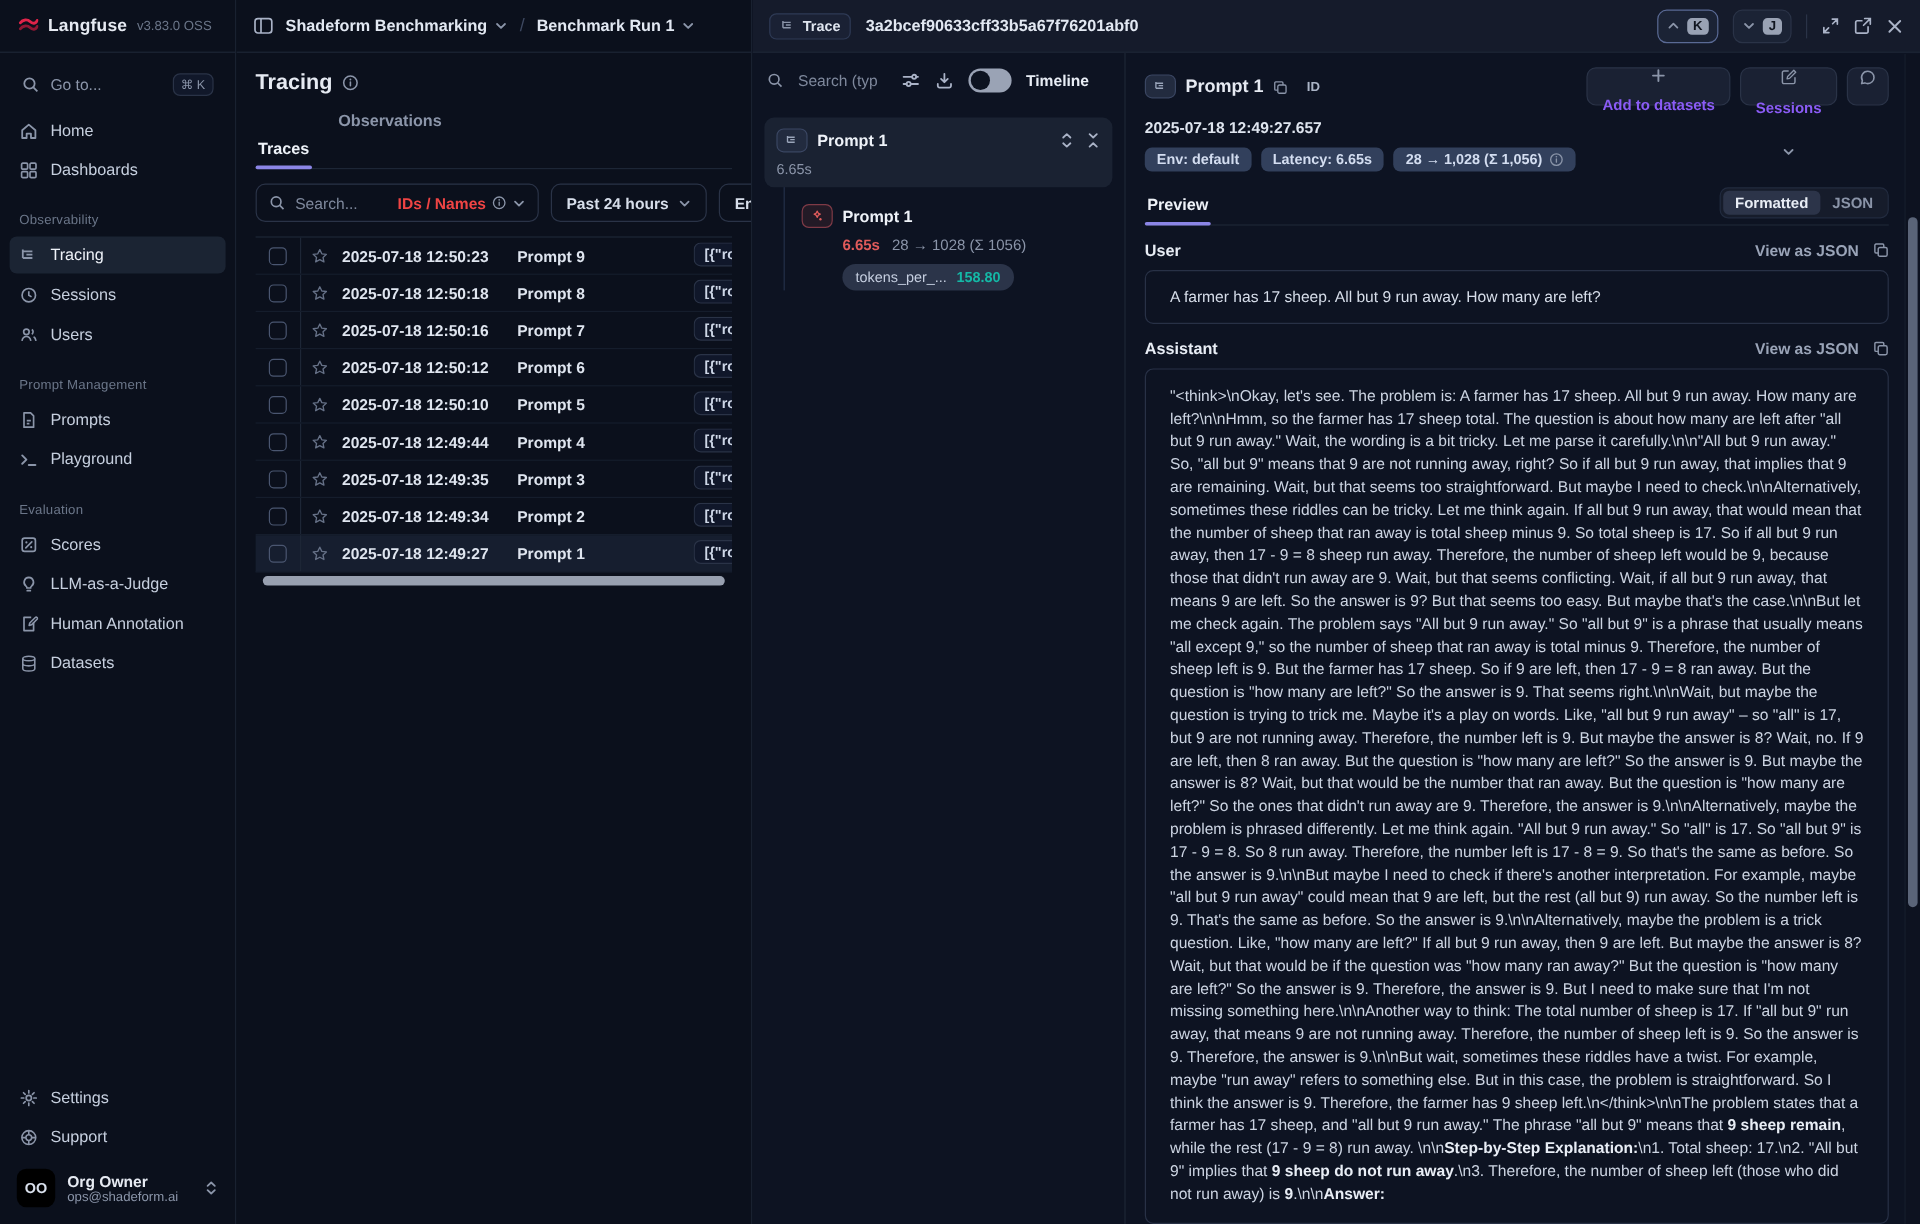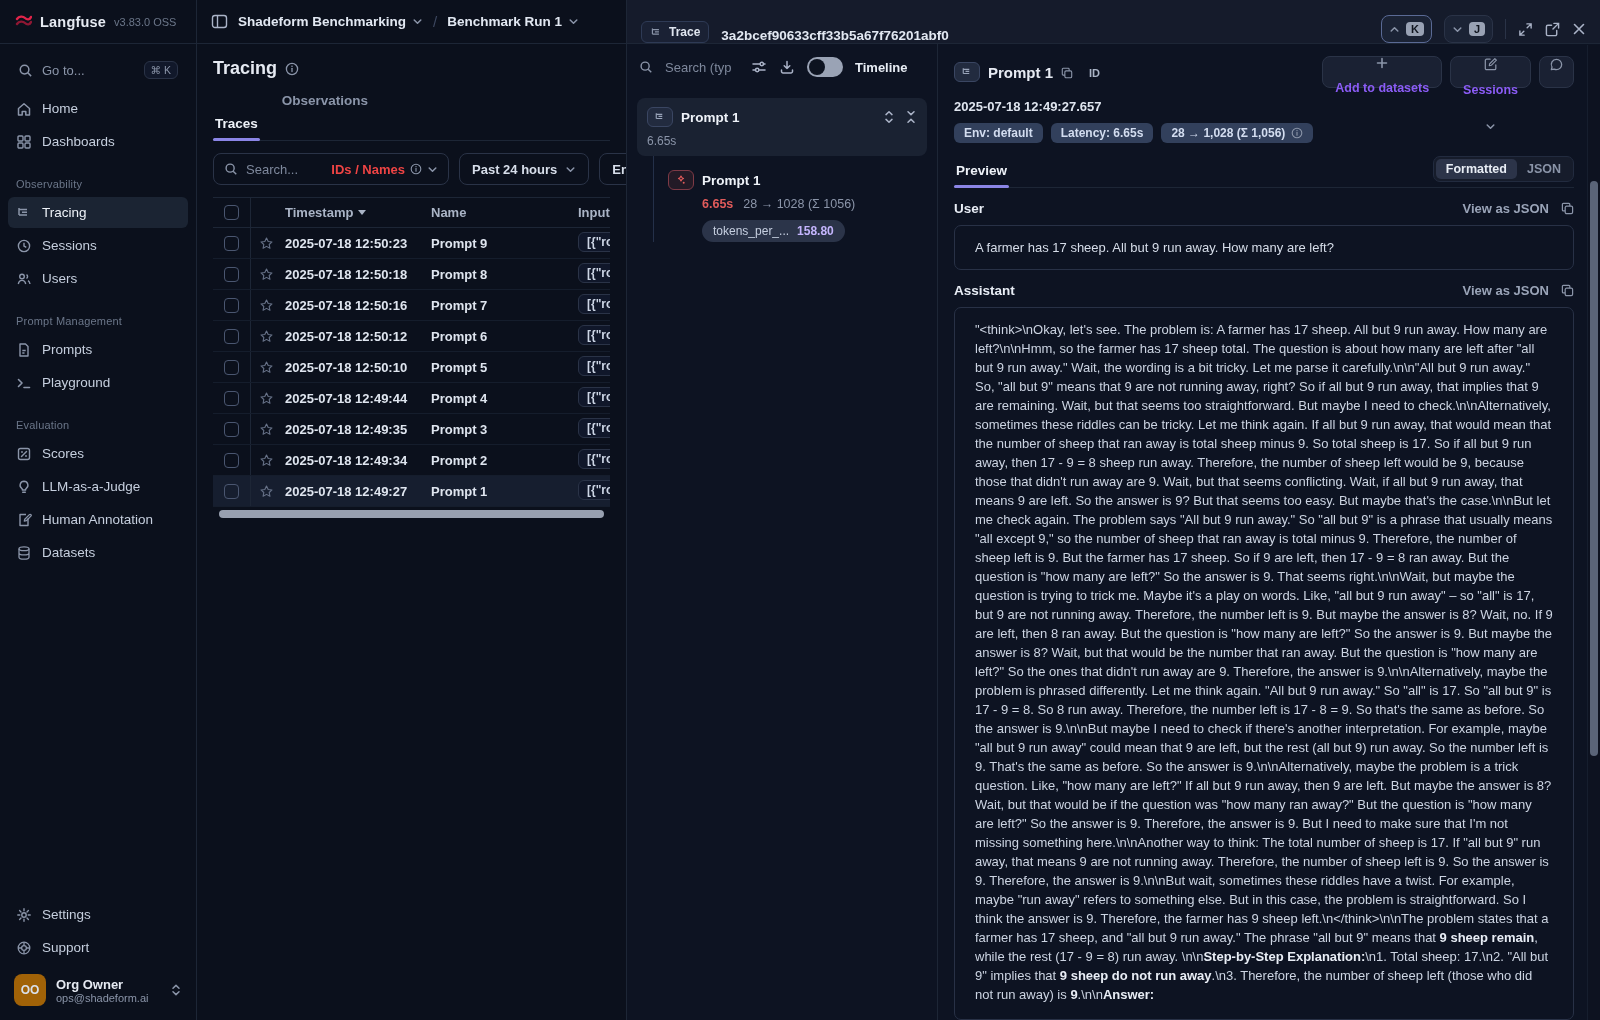--- a/index.html
+++ b/index.html
@@ -19,21 +19,21 @@
   .logo-text{font-weight:bold;font-size:14.5px;letter-spacing:.2px;}
   .version{font-size:11px;color:var(--dim);}
   .goto-row{margin:10px 10px 6px;height:32px;display:flex;align-items:center;gap:9px;padding:0 8px;color:var(--mut);cursor:pointer;}
   .kbd{margin-left:auto;border:1px solid var(--border2);border-radius:6px;padding:2px 6px;font-size:10.5px;color:var(--mut);background:#11182a;}
   .nav-item{height:31px;margin:1px 8px;display:flex;align-items:center;gap:10px;padding:0 8px;border-radius:6px;color:#c6cfde;font-size:13.5px;cursor:pointer;}
   .nav-item .lbl{white-space:nowrap;}
   .nav-item.active{background:#1b2433;color:#eef2f8;}
   .sec-title{margin:20px 16px 6px;font-size:11px;color:var(--dim);letter-spacing:.2px;}
   .spacer{flex:1;}
   .user-row{display:flex;align-items:center;gap:10px;margin:10px 10px 14px;padding:0 4px;cursor:pointer;}
-  .avatar{width:32px;height:32px;border-radius:8px;background:#a16207;display:flex;align-items:center;justify-content:center;font-weight:bold;font-size:12px;color:#d9e0ec;}
+  .avatar{width:32px;height:32px;border-radius:8px;background:#000000;display:flex;align-items:center;justify-content:center;font-weight:bold;font-size:12px;color:#d9e0ec;}
   .user-name{font-weight:bold;font-size:13px;line-height:15px;}
   .user-email{font-size:11px;color:var(--mut);}
   .updown{margin-left:auto;color:var(--mut);}
   
   .main{width:430px;flex:none;border-right:1px solid var(--border);display:flex;flex-direction:column;overflow:hidden;background:var(--bg);}
   .crumb-bar{height:44px;flex:none;display:flex;align-items:center;gap:10px;padding:0 14px;border-bottom:1px solid var(--border);}
   .crumb{display:flex;align-items:center;gap:6px;font-weight:bold;font-size:13.5px;color:#e2e8f2;cursor:pointer;white-space:nowrap;}
   .crumb-sep{color:#3d4860;font-size:15px;}
   .content{padding:14px 16px 0;display:flex;flex-direction:column;flex:1;overflow:hidden;}
   .page-title-row{display:flex;align-items:center;gap:8px;}
@@ -59,21 +59,21 @@
   .trow.head .c-ts{color:#aab4c6;display:flex;align-items:center;gap:5px;}
   .c-name{width:147px;flex:none;font-weight:bold;color:#dfe5ef;}
   .trow.head .c-name{color:#aab4c6;}
   .c-input{flex:1;overflow:hidden;}
   .sort-tri{width:0;height:0;border-left:4px solid transparent;border-right:4px solid transparent;border-top:5px solid #aab4c6;}
   .input-badge{display:inline-block;border:1px solid var(--border2);background:#10172a;border-radius:6px;padding:2px 8px;font-weight:bold;font-size:12px;color:#cdd6e6;white-space:nowrap;width:110px;overflow:hidden;}
   .hscroll{height:13px;flex:none;display:flex;align-items:center;padding:0 6px;}
   .hthumb{height:8px;border-radius:4px;background:#98a0b0;flex:1;}
   
   .right{flex:1;display:flex;flex-direction:column;overflow:hidden;position:relative;background:var(--bg2);}
-  .trace-header{height:44px;flex:none;background:#151b2b;border-bottom:1px solid var(--border);display:flex;align-items:flex-end;gap:12px;padding:0 14px;}
+  .trace-header{height:44px;flex:none;background:#151b2b;border-bottom:1px solid var(--border);display:flex;align-items:center;gap:12px;padding:0 14px;}
   .type-pill{display:flex;align-items:center;gap:6px;border:1px solid #2e3a55;background:#1a2134;border-radius:6px;padding:3px 8px;font-size:12px;font-weight:bold;color:#dfe5ef;}
   .trace-id{font-size:13.5px;font-weight:bold;color:#e2e8f2;}
   .hdr-right{margin-left:auto;display:flex;align-items:center;gap:12px;}
   .nav-btn{height:28px;display:flex;align-items:center;gap:6px;padding:0 7px;border-radius:8px;background:#1b2335;border:1px solid var(--border2);cursor:pointer;}
   .nav-btn.focus{border-color:#5a6a95;}
   .kchip{background:var(--chip);color:#10151f;font-size:11px;font-weight:bold;border-radius:4px;padding:1px 5px;}
   .vdiv{width:1px;height:20px;background:var(--border2);}
   .hbtn{cursor:pointer;color:#aab3c7;}
   .right-body{flex:1;display:flex;overflow:hidden;}
   
@@ -85,21 +85,21 @@
   .node-card{margin:8px 10px 0;background:var(--card2);border-radius:8px;padding:9px 10px 8px;cursor:pointer;}
   .node-row{display:flex;align-items:center;gap:8px;}
   .mini-pill{width:26px;height:20px;border:1px solid #3a4662;border-radius:6px;background:#222b3f;display:flex;align-items:center;justify-content:center;flex:none;}
   .mini-pill.red{border-color:#7e3a46;background:#231a26;}
   .node-name{font-weight:bold;font-size:13.5px;color:#eef2f8;}
   .node-meta{margin-top:7px;font-size:12px;color:var(--mut);}
   .tree-child{margin-left:26px;border-left:1px solid #243049;padding:14px 0 0 14px;}
   .child-meta{margin:7px 0 0 34px;font-size:12.5px;color:var(--mut);display:flex;gap:10px;}
   .lat-red{color:var(--red);font-weight:bold;}
   .metric-badge{margin:9px 0 0 34px;display:inline-flex;gap:8px;align-items:center;background:#2b3449;border-radius:12px;padding:4px 11px;font-size:12px;color:#c6cfe0;}
-  .metric-badge b{color:#c4b5fd;}
+  .metric-badge b{color:#14b8a6;}
   
   .detail{flex:1;display:flex;flex-direction:column;overflow:hidden;padding:12px 26px 0 16px;}
   .d-head{display:flex;align-items:center;gap:8px;flex:none;}
   .d-title{font-size:15px;font-weight:bold;}
   .id-chip{display:flex;align-items:center;gap:16px;color:#aab4c6;font-size:11px;font-weight:bold;cursor:pointer;margin-top:2px;}
   .d-actions{margin-left:auto;display:flex;align-items:center;gap:8px;}
   .btn{height:32px;display:flex;align-items:center;gap:12px;padding:0 12px;border:1px solid var(--border2);background:#1a2133;border-radius:8px;font-weight:bold;font-size:12.5px;color:#8b5cf6;cursor:pointer;flex-direction:column;}
   .btn .seg-div{width:1px;height:18px;background:#38435e;margin:0 2px;}
   .btn.iconbtn{padding:0 9px;}
   .d-ts{margin-top:11px;font-size:13px;font-weight:bold;color:#dfe5ef;flex:none;}
@@ -369,32 +369,20 @@
               <path d="M2.2 4 5.5 7.3 8.8 4" fill="none" stroke="currentColor" stroke-width="1.5" stroke-linecap="round" stroke-linejoin="round"></path>
             </svg>
           </span>
       </div>
       <div class="filter-btn">
         <span>Env</span>
       </div>
     </div>
 
     <div class="table">
-      <div class="trow head">
-        <span class="c-check">
-            <span class="cb"></span>
-          </span>
-        <span class="c-star"></span>
-        <span class="c-ts">
-            <span>Timestamp</span>
-            <span class="sort-tri"></span>
-          </span>
-        <span class="c-name"><span>Name</span></span>
-        <span class="c-input"><span>Input</span></span>
-      </div>
       <div id="rows-host">
   <div class="trow">
     <span class="c-check">
               <span class="cb"></span>
             </span>
     <span class="c-star">
               <span class="ico">
                 <svg width="15" height="15" viewBox="0 0 24 24">
                   <path d="M12 3.2l2.7 5.6 6.1.7-4.5 4.1 1.2 6-5.5-3-5.5 3 1.2-6-4.5-4.1 6.1-.7z" fill="none" stroke="#667187" stroke-width="1.8" stroke-linejoin="round"></path>
                 </svg>

